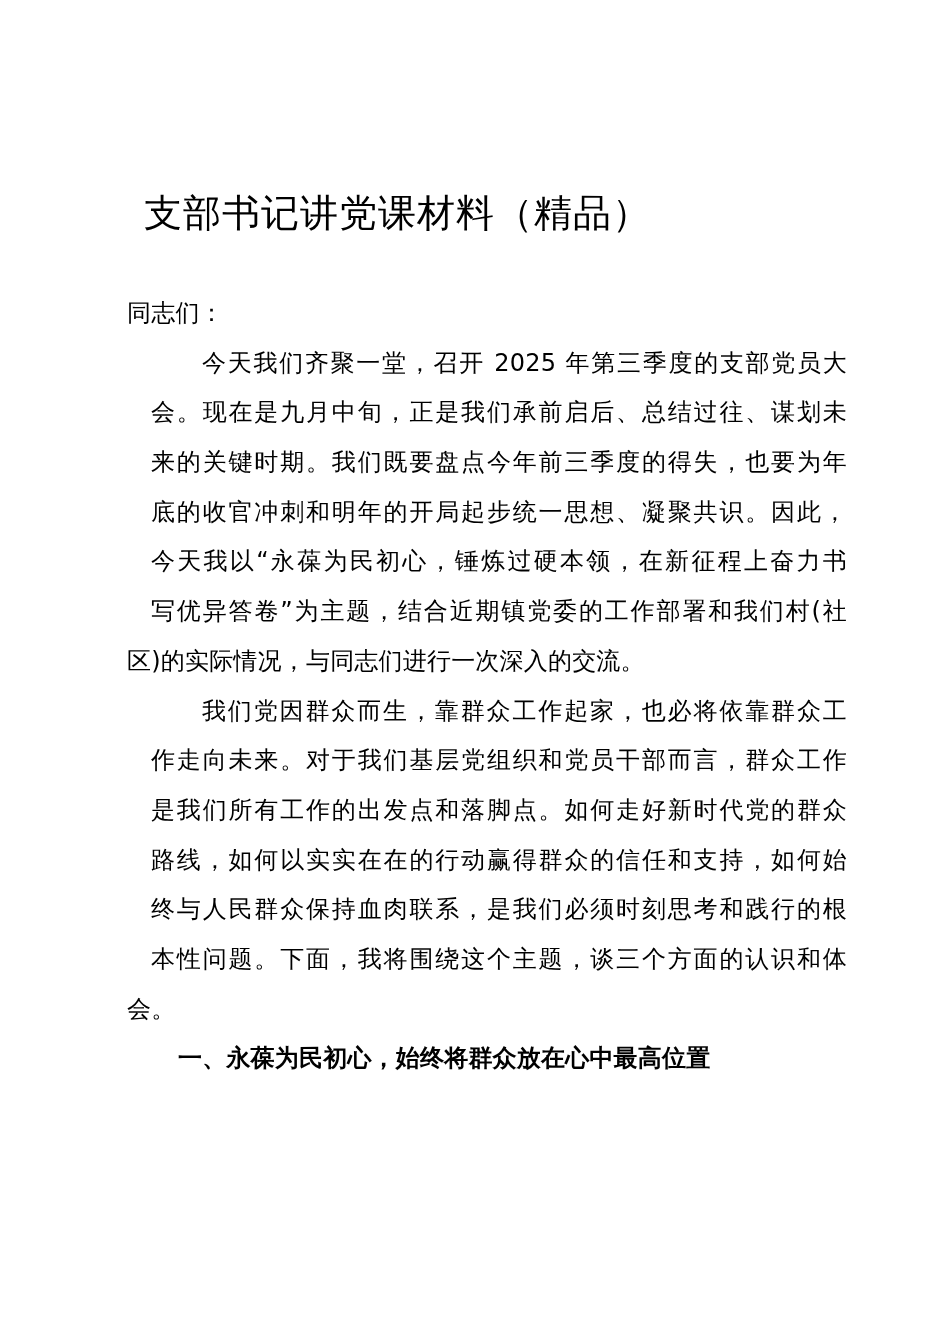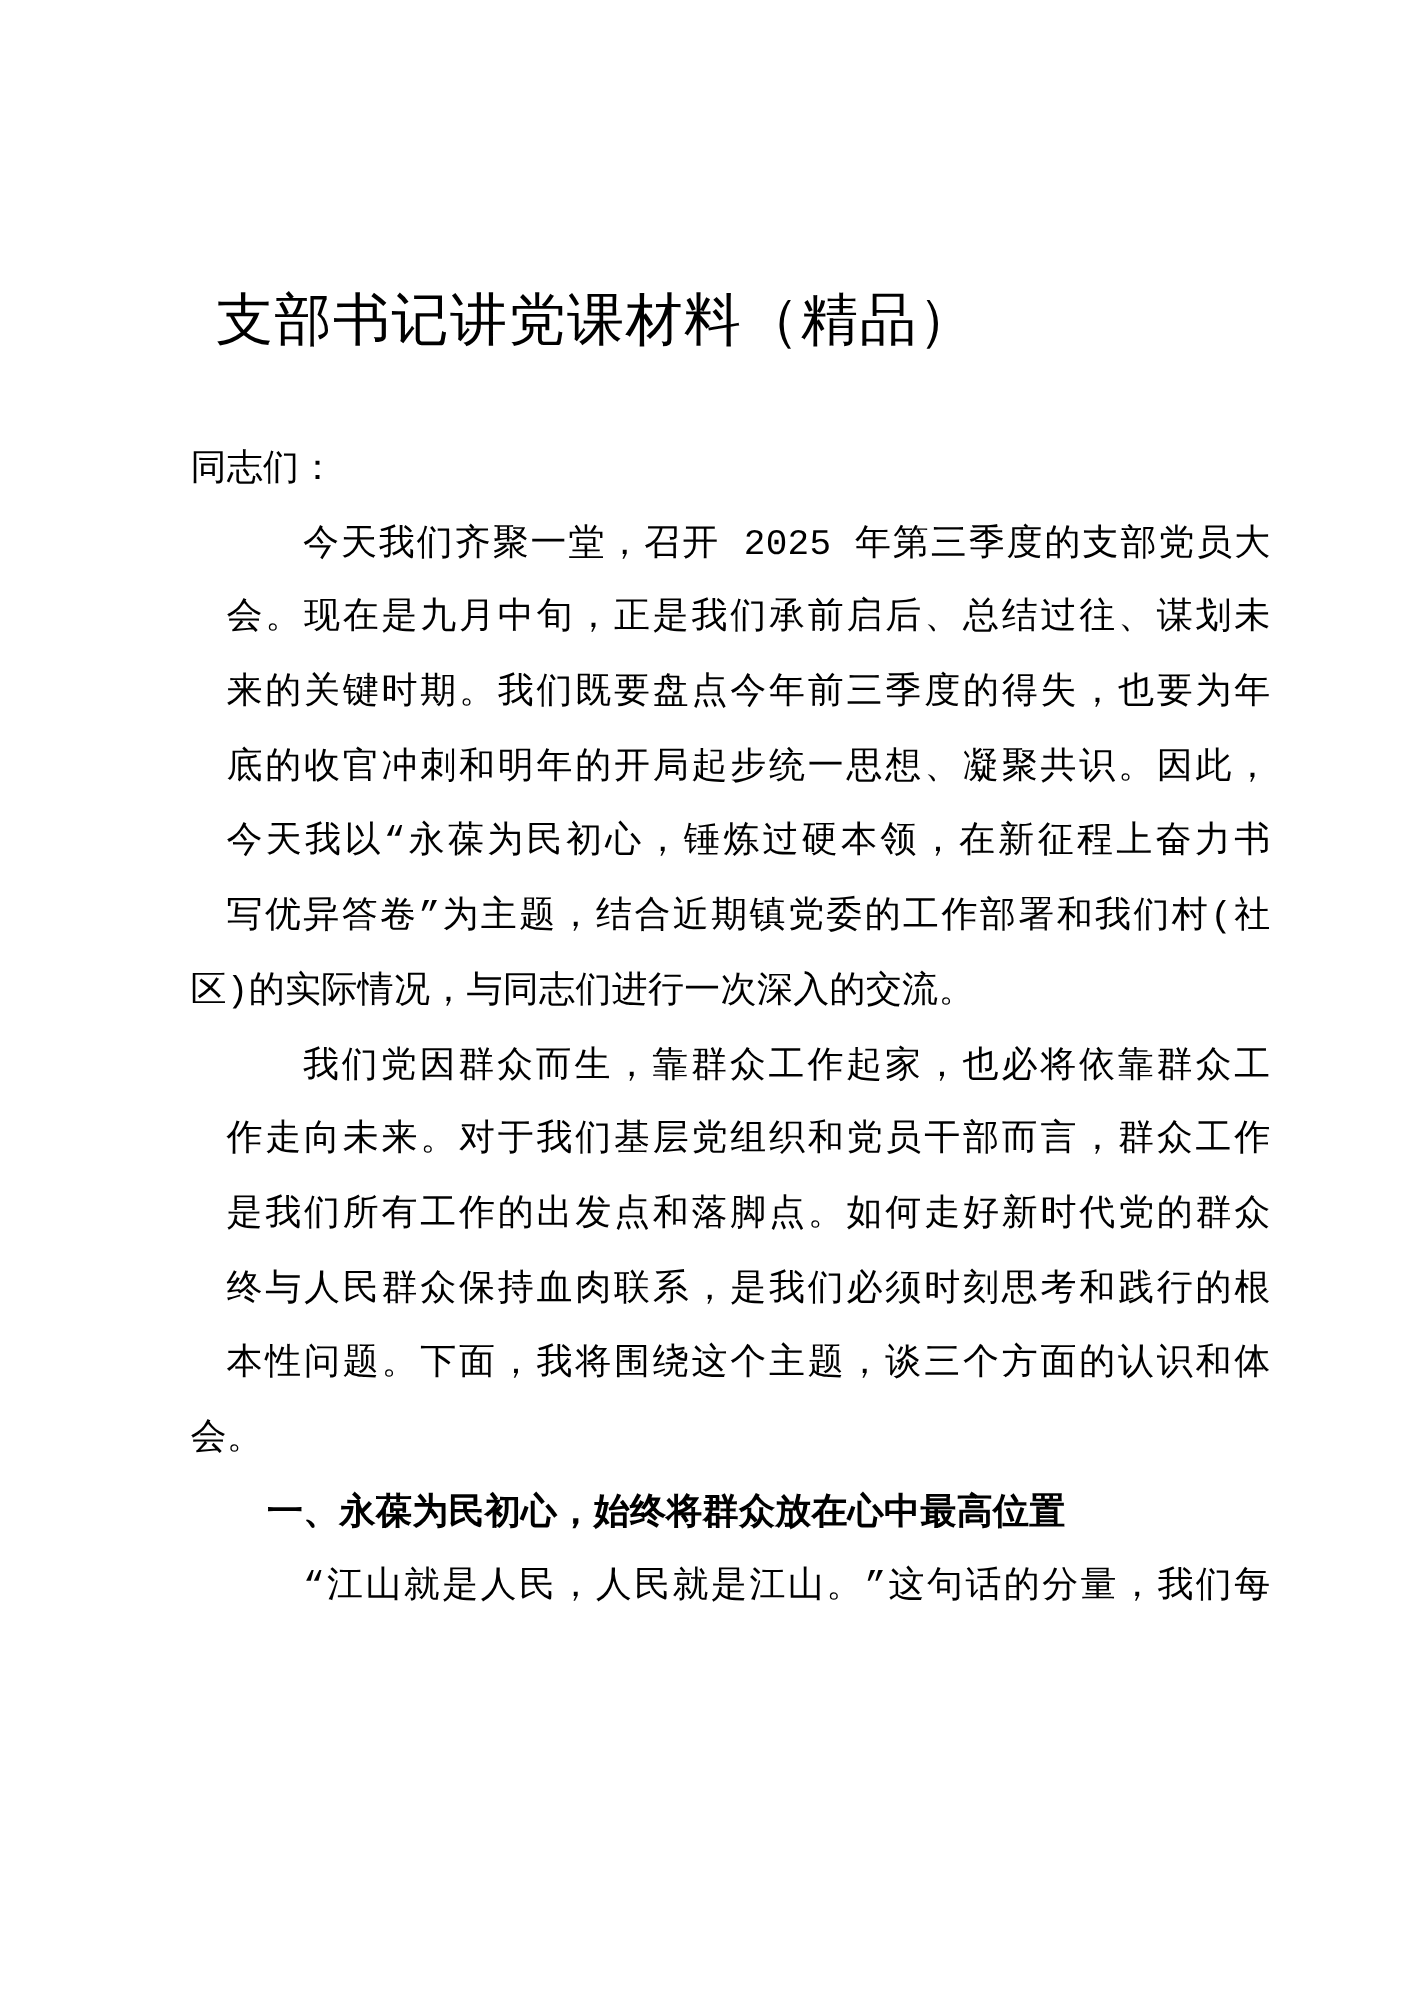--- a/index.html
+++ b/index.html
@@ -4,21 +4,21 @@
 <style>
   html, body { margin: 0; padding: 0; background: #ffffff; }
   body { width: 950px; height: 1344px; position: relative; overflow: hidden;
          font-family: "DejaVu Sans", "Liberation Sans", sans-serif; color: #000; }
   .page { position: absolute; left: 0; top: 0; width: 950px; height: 1344px; background: #fff; }
   .title { position: absolute; left: 0; width: 795px; top: 188px; text-align: center;
            font-family: "DejaVu Serif", "Liberation Serif", serif; font-size: 38px; font-weight: normal;
            letter-spacing: 1px; line-height: 50px; margin: 0; }
   .body { position: absolute; left: 127px; top: 289px; width: 700px; }
   .line { display: block; height: 49.7px; line-height: 49.7px; font-size: 24px; white-space: nowrap;
-          letter-spacing: 0.2px; font-family: Liberation Mono, monospace; }
+          letter-spacing: 0.2px; }
   .indent { padding-left: 51px; }
   .heading { font-weight: bold; }
   .just { text-align: justify; text-align-last: justify; width: 696px; margin-left: 24px; }
 </style>
 </head>
 <body>
 
 <div class="page">
   <h1 class="title">支部书记讲党课材料（精品）</h1>
 
@@ -32,21 +32,21 @@
       <span class="line just">底的收官冲刺和明年的开局起步统一思想、凝聚共识。因此，</span>
       <span class="line just">今天我以“永葆为民初心，锤炼过硬本领，在新征程上奋力书</span>
       <span class="line just">写优异答卷”为主题，结合近期镇党委的工作部署和我们村(社</span>
       <span class="line">区)的实际情况，与同志们进行一次深入的交流。</span>
     </div>
 
     <div>
       <span class="line indent just" style="width:645px">我们党因群众而生，靠群众工作起家，也必将依靠群众工</span>
       <span class="line just">作走向未来。对于我们基层党组织和党员干部而言，群众工作</span>
       <span class="line just">是我们所有工作的出发点和落脚点。如何走好新时代党的群众</span>
+      <span class="line just">路线，如何以实实在在的行动赢得群众的信任和支持，如何始</span>
       <span class="line just">终与人民群众保持血肉联系，是我们必须时刻思考和践行的根</span>
       <span class="line just">本性问题。下面，我将围绕这个主题，谈三个方面的认识和体</span>
       <span class="line">会。</span>
     </div>
 
     <span class="line indent heading">一、永葆为民初心，始终将群众放在心中最高位置</span>
-    <span class="line indent just" style="width:645px">“江山就是人民，人民就是江山。”这句话的分量，我们每</span>
   </div>
 </div>
 
 </body></html>

